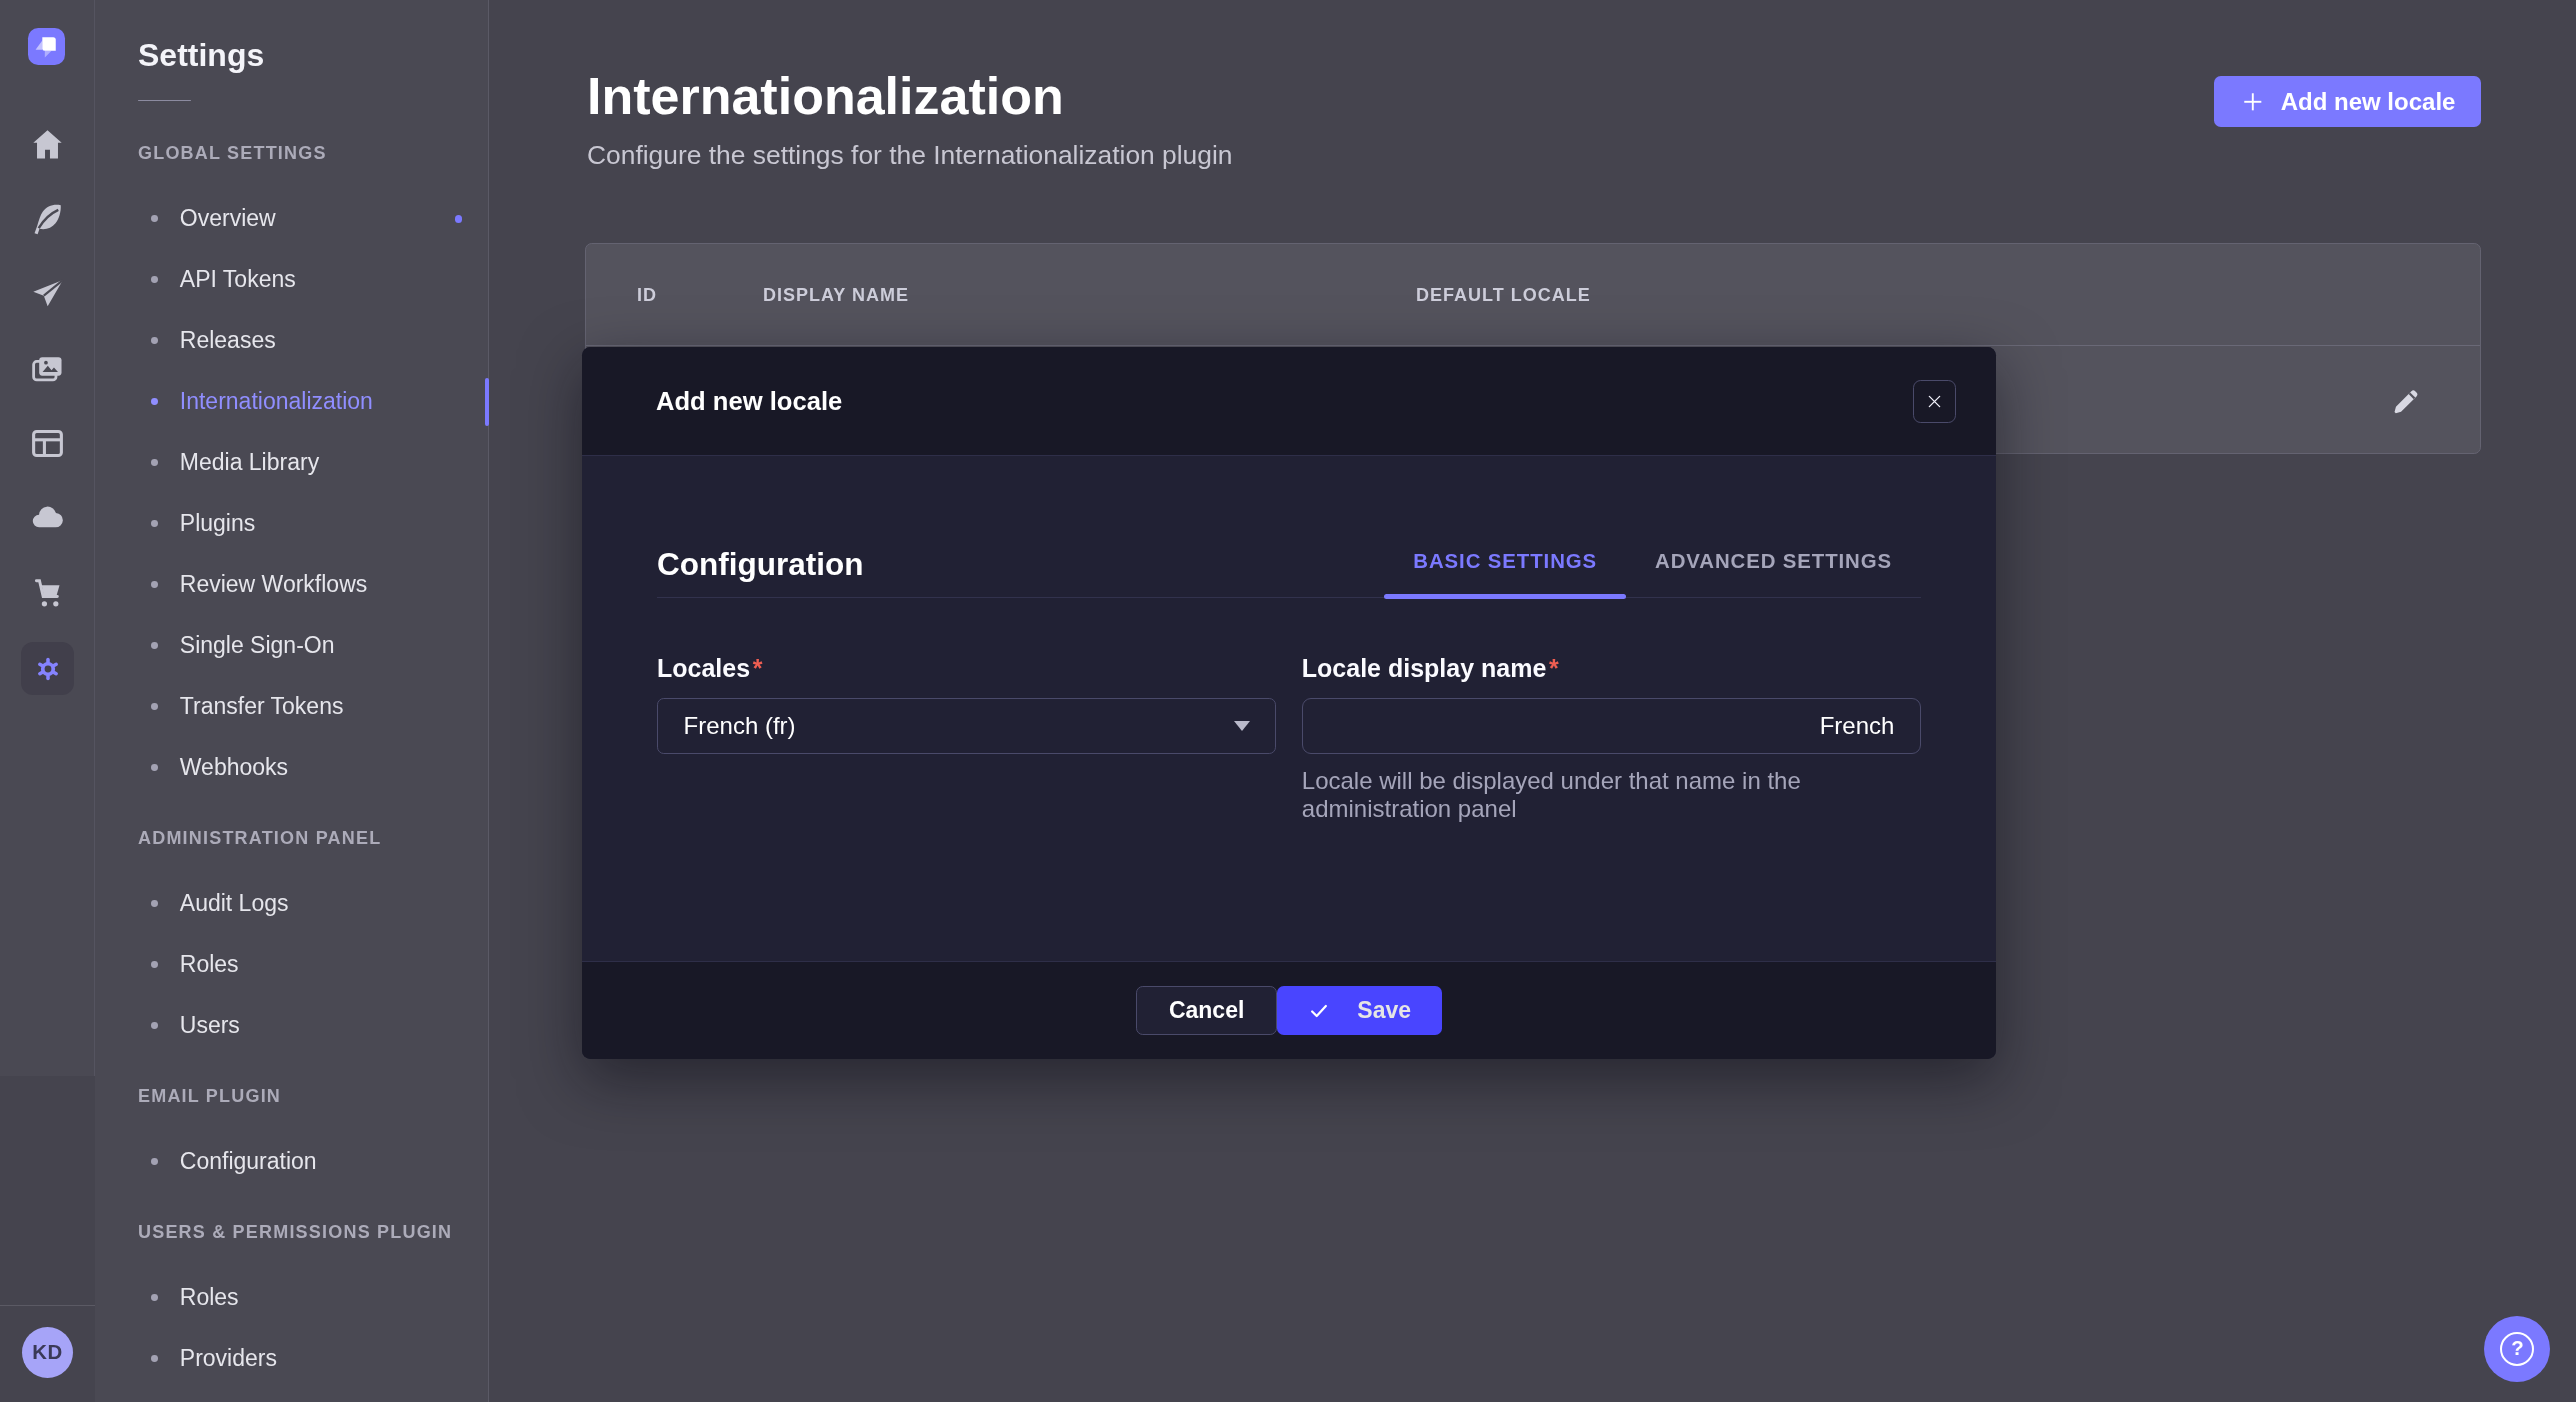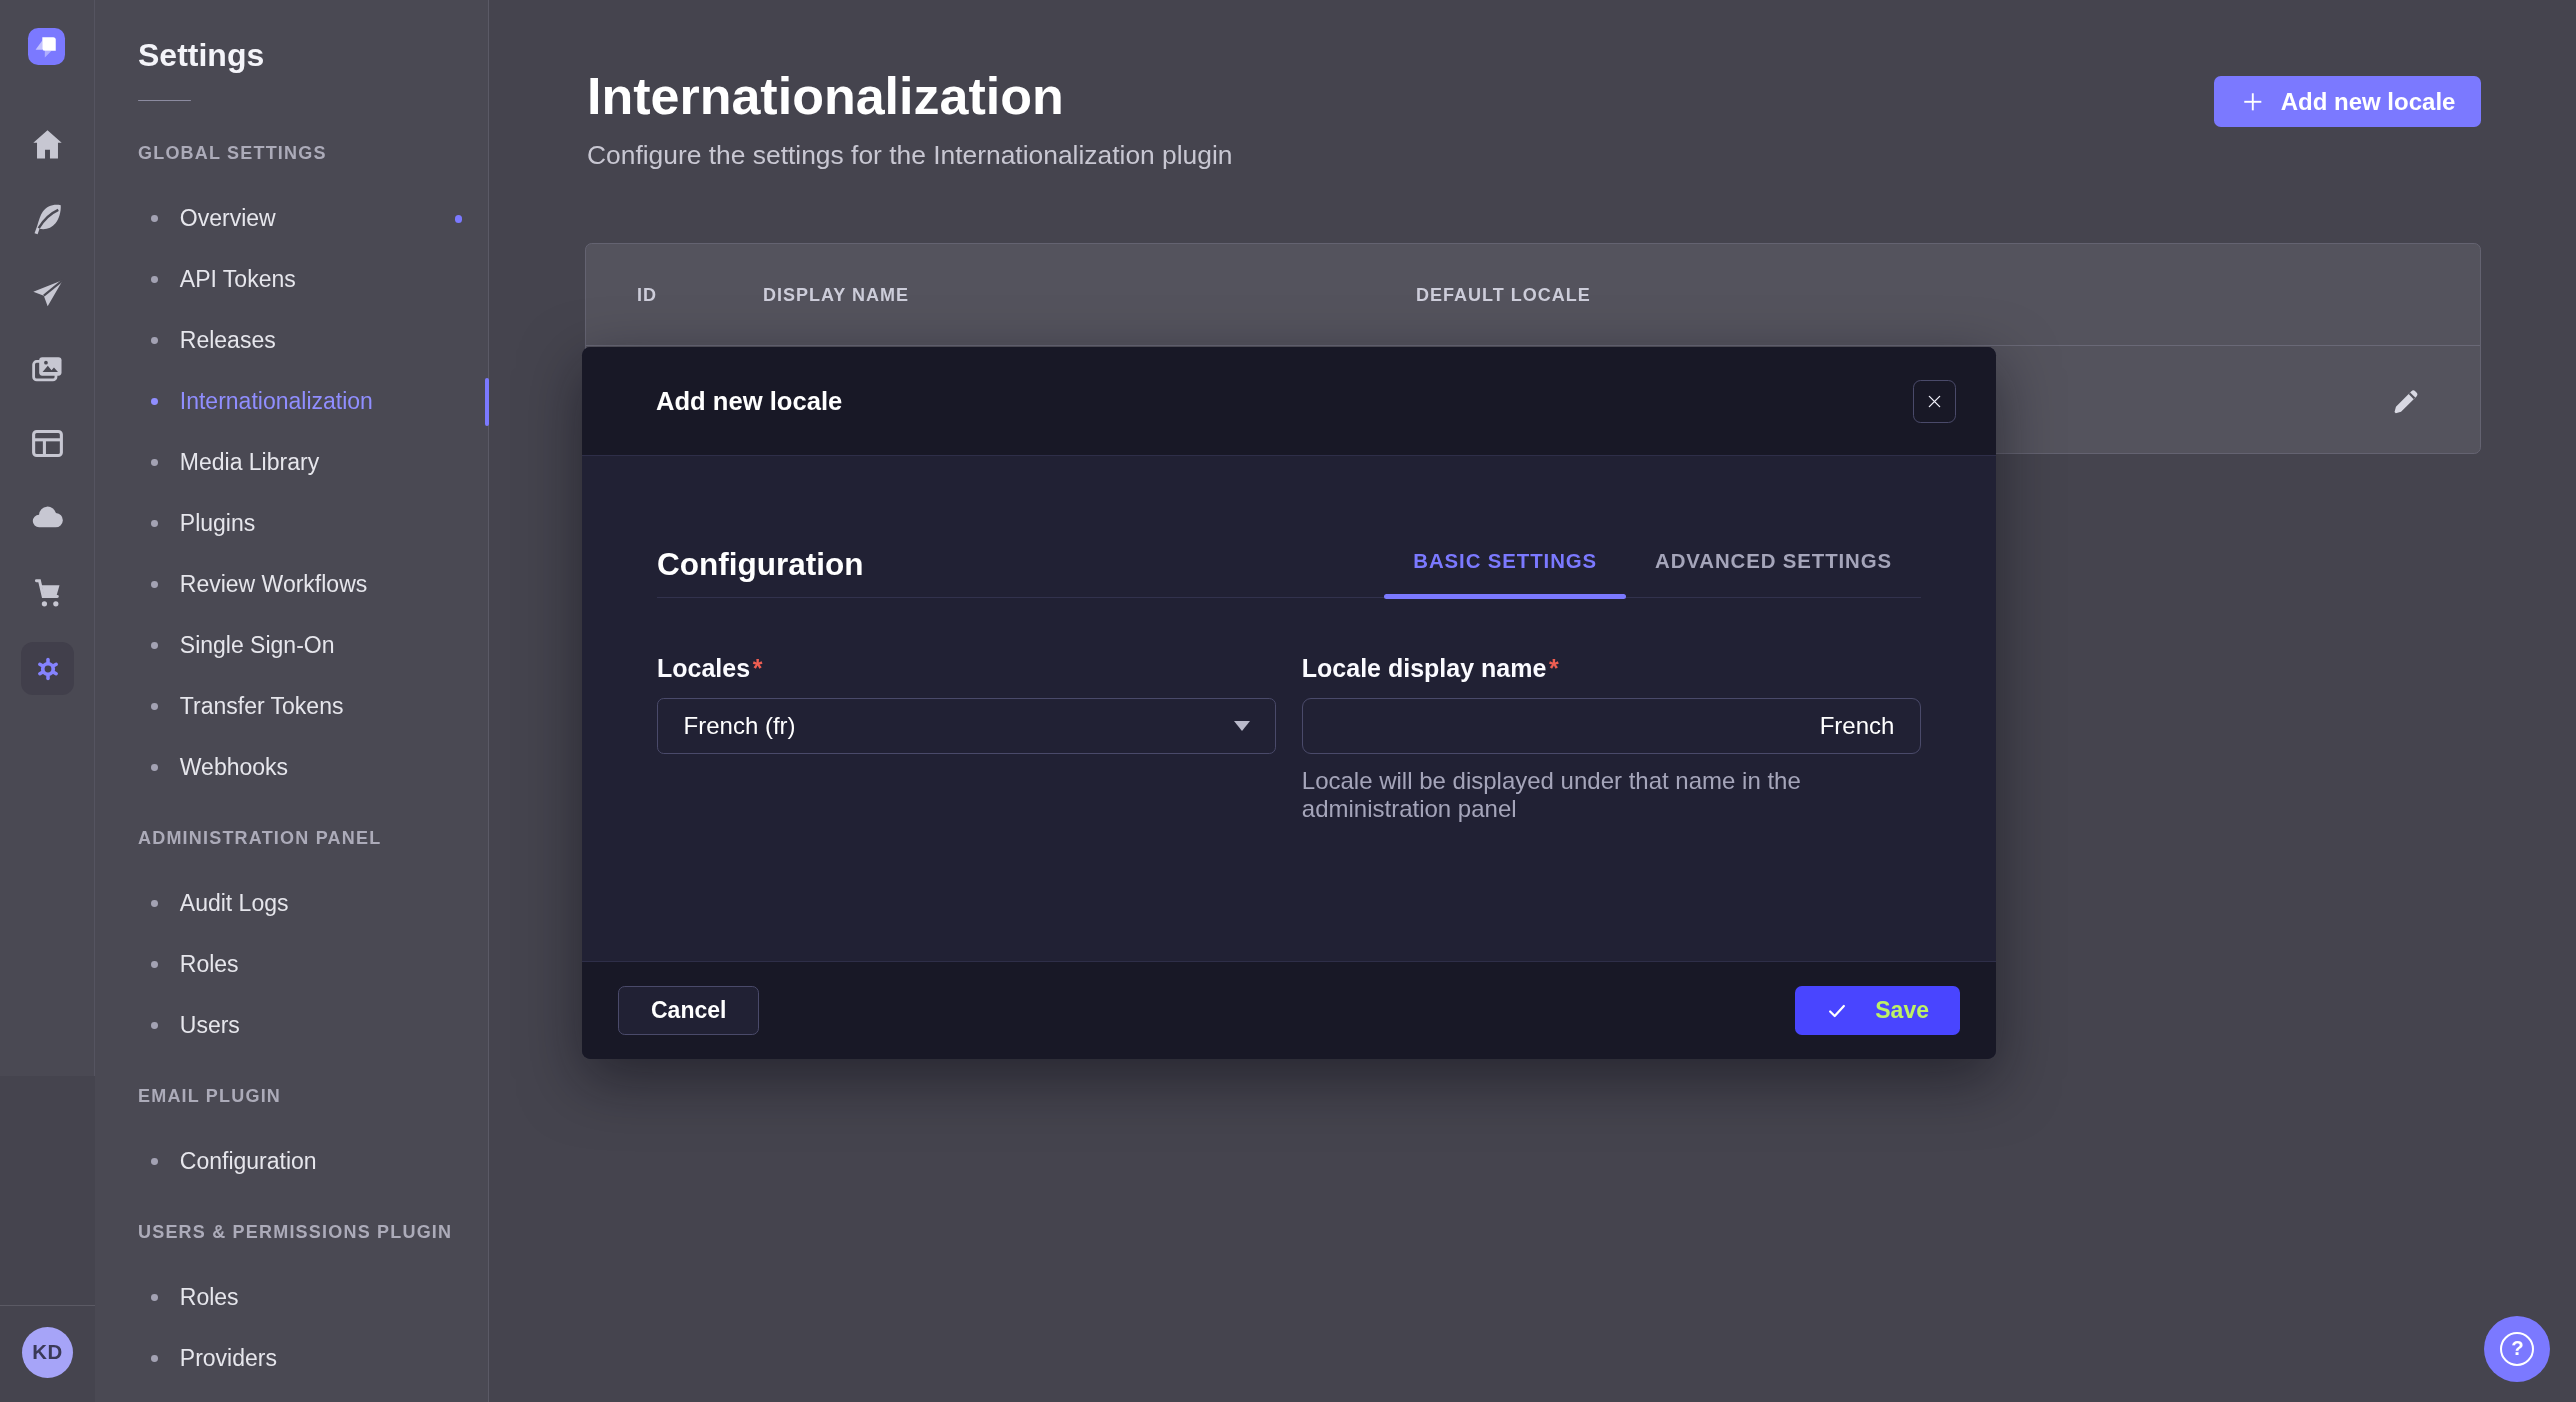--- a/index.html
+++ b/index.html
@@ -60,23 +60,23 @@
   .tab.active::after { content:""; position:absolute; left:0; right:0; bottom:-2.6px; height:5.1px; border-radius:3.4px; background:#7B79FF; }
   .form-row { margin-top:56px; display:flex; gap:25.6px; }
   .field { flex:1; }
   .field-label { color:#FBFBFF; font-size:25px; font-weight:700; margin-bottom:15.3px; }
   .req { color:#EE5E52; margin-left:2.6px; }
   .select-box { height:56px; border:0.9px solid #4A4A6A; border-radius:6.8px; display:flex; align-items:center; justify-content:space-between; padding:0 25.6px; cursor:pointer; background:transparent; }
   .select-value { color:#FFFFFF; font-size:24px; }
   .chevron { width:0; height:0; border-left:8.5px solid transparent; border-right:8.5px solid transparent; border-top:10.2px solid #B9B9CA; }
   .text-input { width:100%; height:56px; border:0.9px solid #4A4A6A; border-radius:9px; background:transparent; color:#FFFFFF; font-size:24px; font-family:inherit; padding:0 25.6px; outline:none;text-align:right; }
   .help-text { margin-top:13.6px; color:#A5A5BA; font-size:24px; line-height:28px; max-width:596px; }
-  .m-footer { position:absolute; left:0; right:0; bottom:0; height:98px; background:#181826; border-top:0.9px solid #2E2E48; border-radius:0 0 8.5px 8.5px; display:flex; align-items:center; justify-content:space-between; padding:0 36px; }
+  .m-footer { position:absolute; left:0; right:0; bottom:0; height:98px; background:#181826; border-top:0.9px solid #2E2E48; border-radius:0 0 8.5px 8.5px; display:flex; align-items:center; justify-content:center; padding:0 36px; }
   .cancel-btn { height:49px; padding:0 32px; border-radius:6.8px; border:0.9px solid #4A4A6A; background:#212134; color:#FFFFFF; font-size:23px; font-weight:700; font-family:inherit; cursor:pointer; }
-  .save-btn { height:49px; padding:16px 31px; border-radius:6.8px; border:none; background:#4945FF; color:#bef264; font-size:23px; font-weight:700; font-family:inherit; display:flex; align-items:center; gap:27px; cursor:pointer; }
+  .save-btn { height:49px; padding:16px 31px; border-radius:6.8px; border:none; background:#4945FF; color:#e5e5e5; font-size:23px; font-weight:700; font-family:inherit; display:flex; align-items:center; gap:27px; cursor:pointer; }
   .save-btn svg { width:22px; height:22px; }
 
   
   .help-fab { position:absolute; right:25.6px; bottom:20.4px; width:66px; height:66px; border-radius:50%; background:#7B79FF; border:none; cursor:pointer; display:flex; align-items:center; justify-content:center; z-index:11; }
   .help-ring { width:34px; height:34px; border:2.6px solid #FFFFFF; border-radius:50%; color:#FFFFFF; font-size:20.4px; font-weight:700; display:flex; align-items:center; justify-content:center; }
 </style>
 </head>
 <body>
 
 <aside class="rail">

